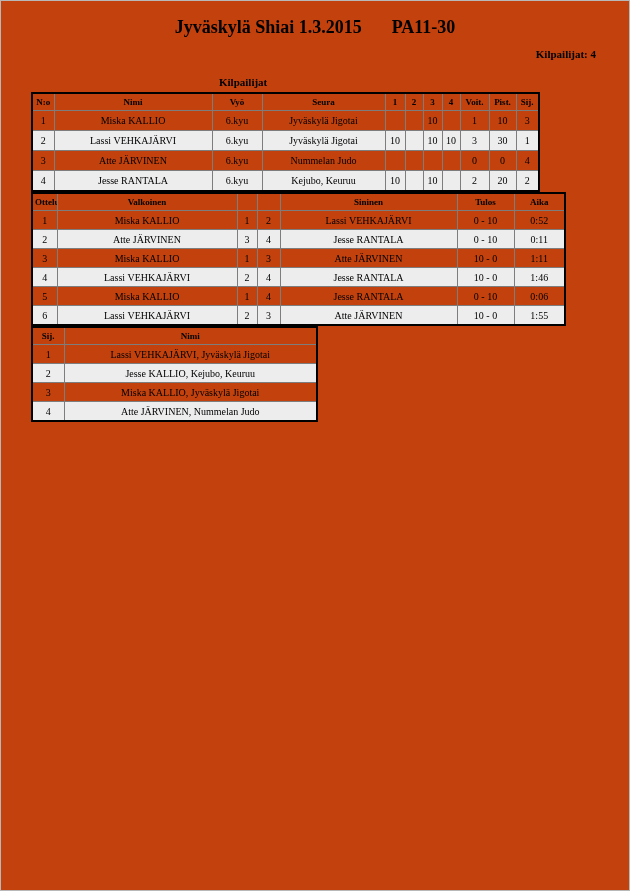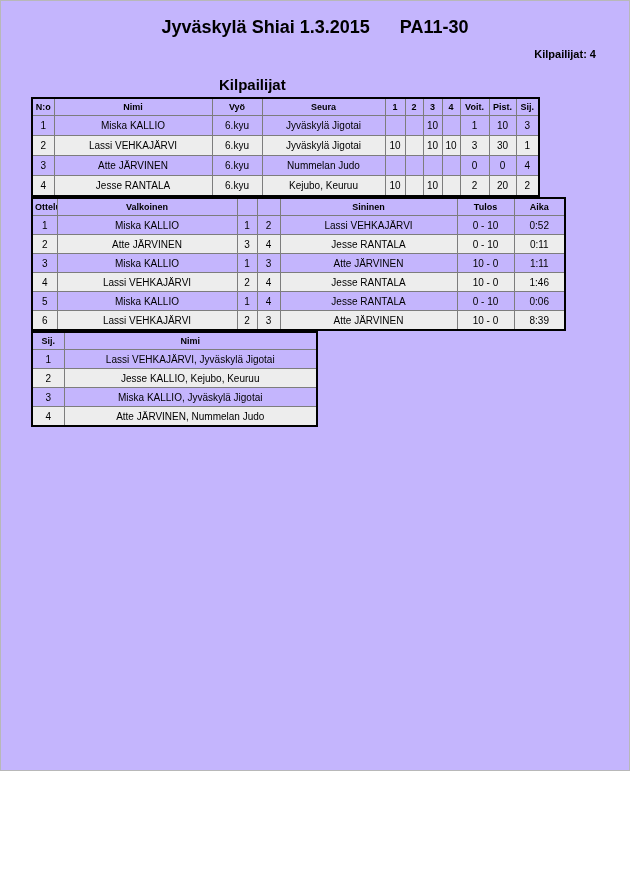--- a/index.html
+++ b/index.html
@@ -1,25 +1,25 @@
 <!DOCTYPE html>
 <html><head>
 <meta charset="utf-8">
 <style>
   html,body { margin:0; padding:0; background:#fff; }
   .page {
-    width:630px; height:771px; box-sizing:border-box;
-    background:#c4b5fd; border:1px solid #b8b8b8;
-    font-family:Liberation Sans, sans-serif; color:#000;
+    width:630px; height:891px; box-sizing:border-box;
+    background:#c2410c; border:1px solid #b8b8b8;
+    font-family:Liberation Serif, serif; color:#000;
     overflow:hidden; position:relative;
   }
   .doc-title { margin:16px 0 0 0; text-align:center; font-size:18px; font-weight:bold; }
   .title-code { margin-left:30px; }
   .count { margin:10px 33px 0 0; text-align:right; font-size:11px; font-weight:bold; }
-  .sec-label { font-size:15px; font-weight:bold; }
+  .sec-label { font-size:11px; font-weight:bold; }
   .sec-kilp { margin:16px 0 4px 218px; }
   .sec-ott  { margin:24px 0 3px 262px; }
   .sec-tul  { margin:9px 0 3px 88px; }
 
   table.tbl { border-collapse:collapse; table-layout:fixed; border:2px solid #000; margin-left:30px; }
   .tbl th, .tbl td {
     border:1px solid #7d7d7d; padding:0 2px;
     white-space:nowrap; overflow:hidden; font-size:10px;
   }
   .tbl th { font-size:9px; font-weight:bold; text-align:center; vertical-align:middle; height:16px; }
@@ -210,21 +210,21 @@
         <td class="va-t">0 - 10</td>
         <td class="va-b">0:06</td>
       </tr>
       <tr>
         <td>6</td>
         <td class="ta-l">Lassi VEHKAJÄRVI</td>
         <td>2</td>
         <td>3</td>
         <td class="ta-l">Atte JÄRVINEN</td>
         <td class="va-t">10 - 0</td>
-        <td class="va-b">8:39</td>
+        <td class="va-b">1:55</td>
       </tr>
     </tbody>
   </table>
 
 
   <table class="tbl t-tul">
     <colgroup>
       <col class="w-tsij">
         <col class="w-tnimi">
     </colgroup>

